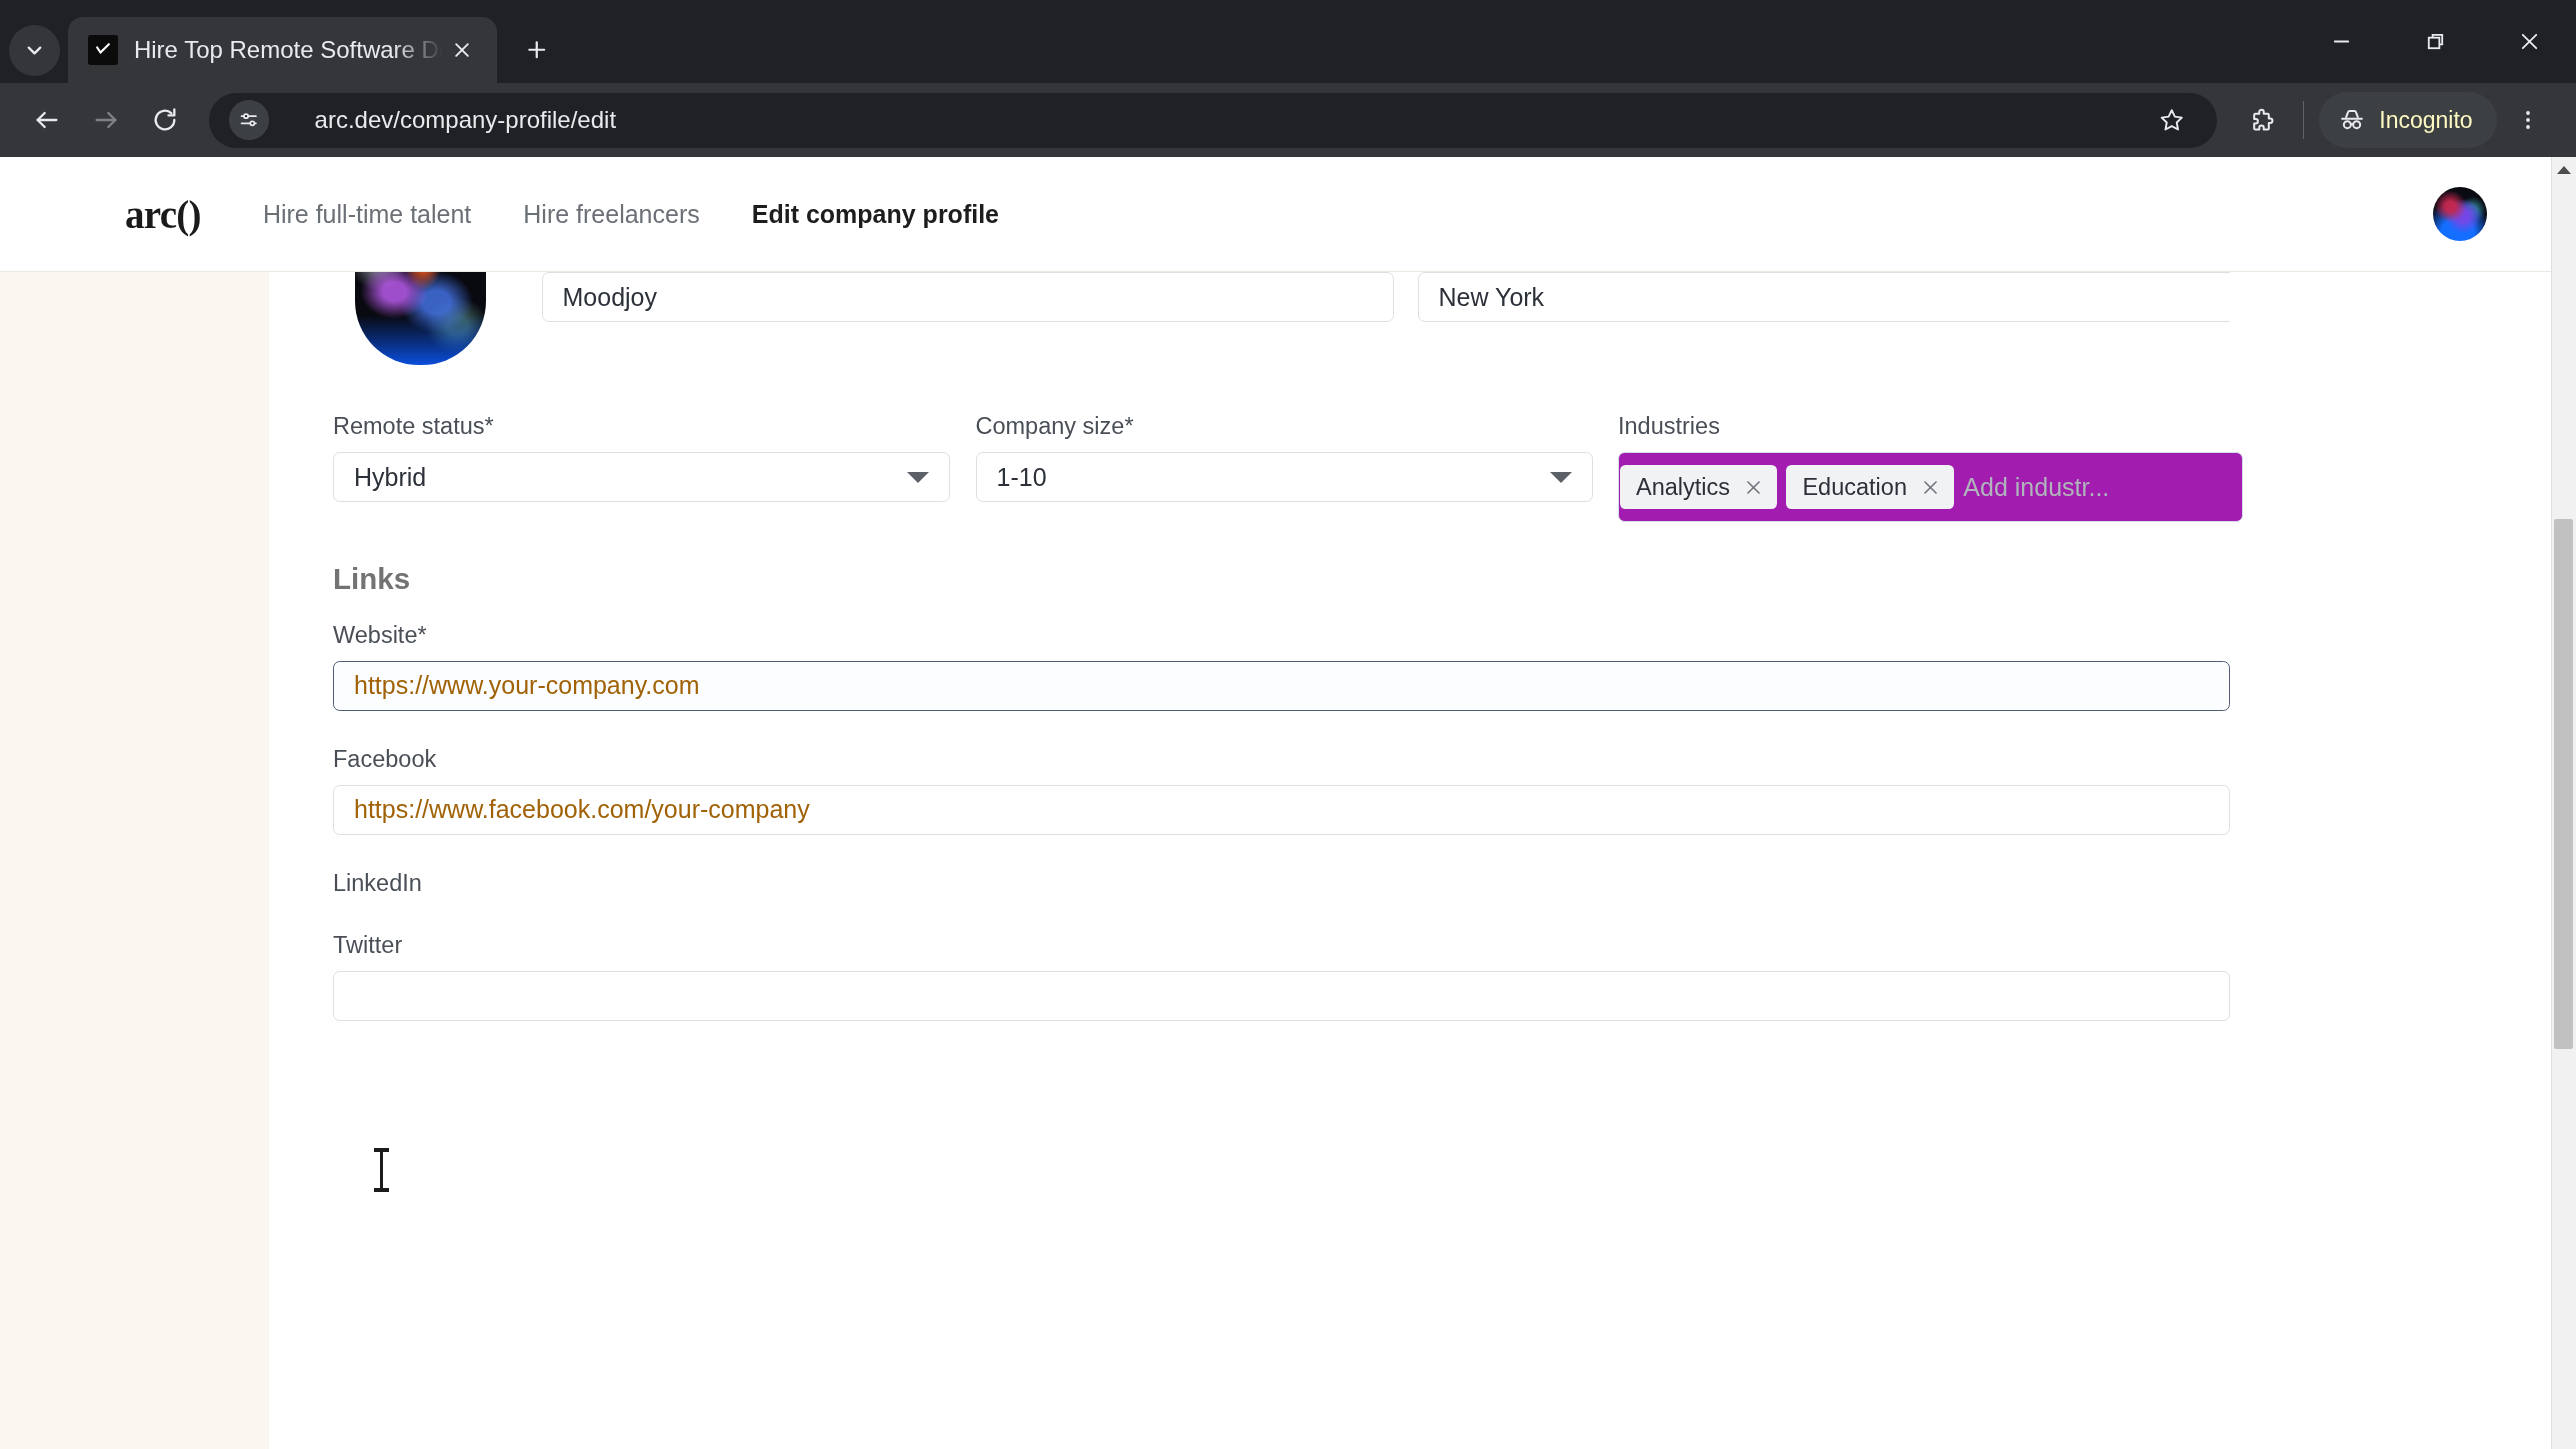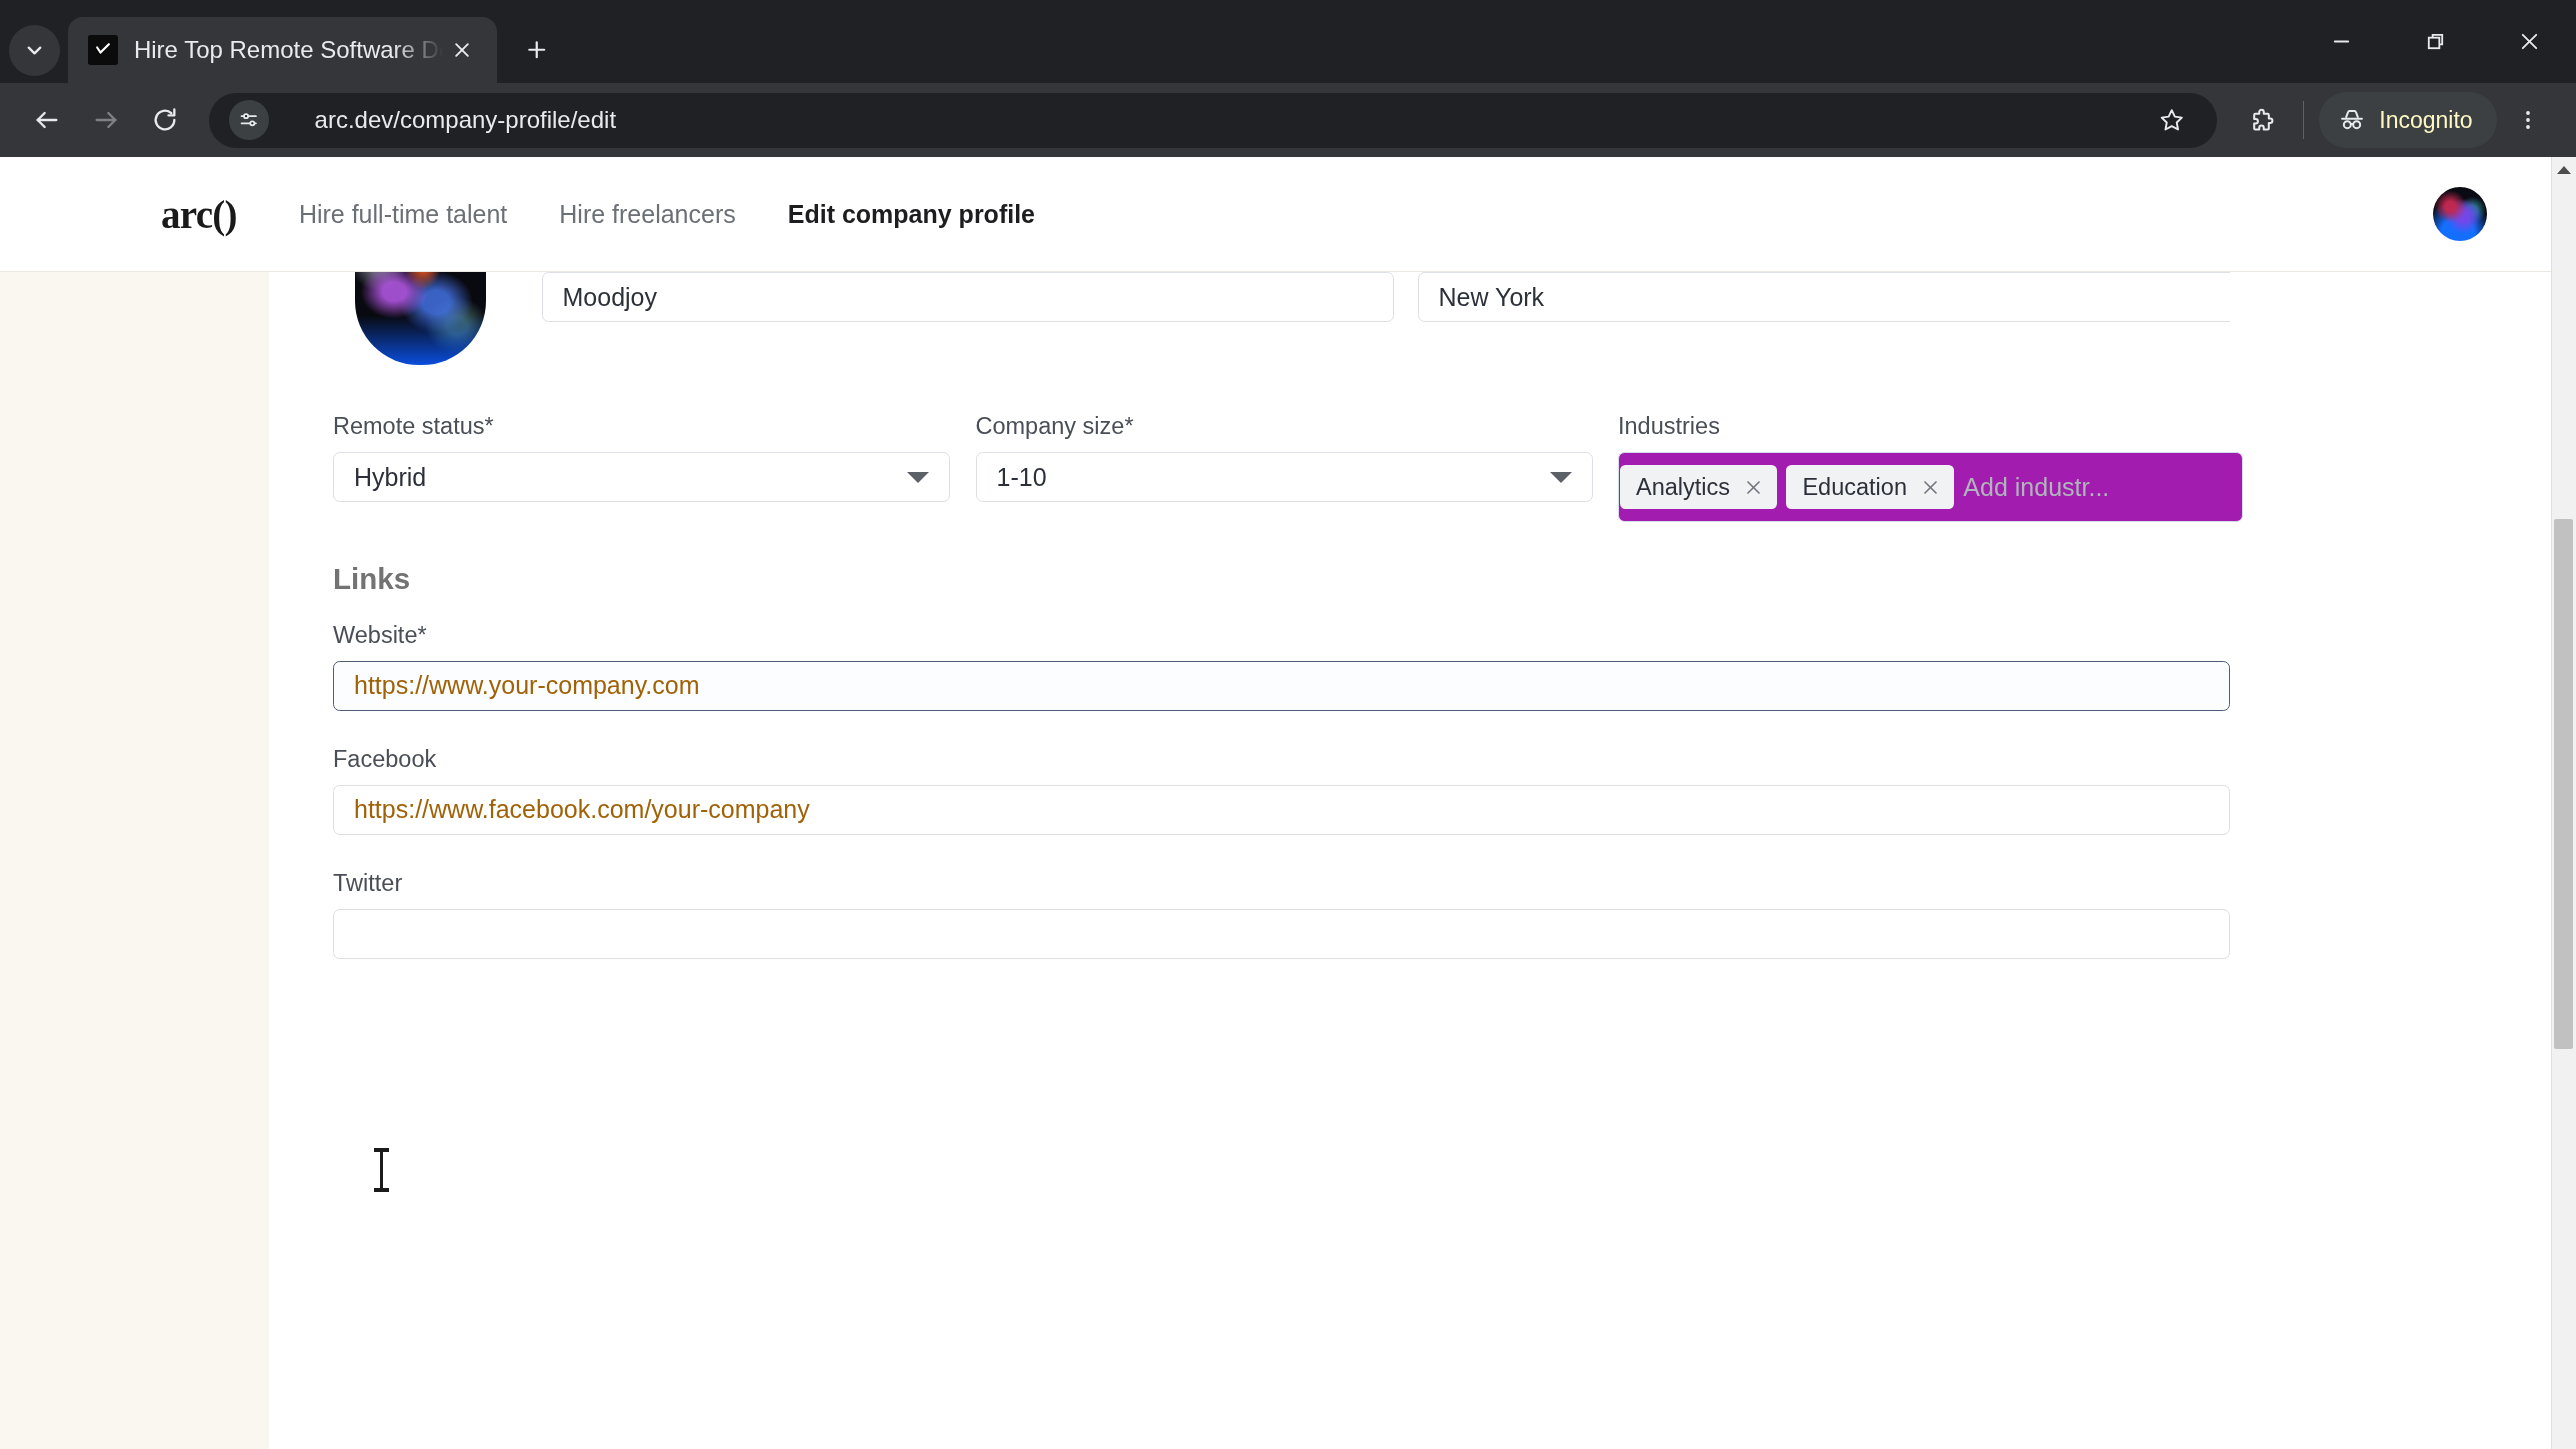--- a/index.html
+++ b/index.html
@@ -121,21 +121,20 @@
   .site-header {
     height: 115px; background: #ffffff;
     display: flex; align-items: center; padding: 0 64px 0 125px;
     border-bottom: 0.7px solid #ece9e3;
     position: relative;
   }
   .brand {
     font-family: "Liberation Serif", serif;
     font-size: 39px; font-weight: 700; color: #1a1a1a; letter-spacing: -0.7px;
     flex: 0 0 auto;
-    margin-left: 36px;
   }
   .nav-links { display: flex; align-items: center; margin-left: 62px; }
   .nav-link {
     font-size: 25px; color: #6b6f76; margin-right: 52px; white-space: nowrap;
   }
   .nav-link.active { color: #1d1d1f; font-weight: 600; }
   .avatar {
     width: 54px; height: 54px; border-radius: 27px; margin-left: auto;
     background:
       radial-gradient(circle at 32% 36%, rgba(200,40,80,.95) 0 10%, transparent 32%),
@@ -459,20 +458,21 @@
           </div>
 
           <div class="stack-field">
             <label class="field-label">Facebook</label>
             <div class="control">
               <span class="ph">https://www.facebook.com/your-company</span>
             </div>
           </div>
 
           <div class="stack-field">
+            <label class="field-label">LinkedIn</label>
           </div>
 
           <div class="stack-field">
             <label class="field-label">Twitter</label>
             <div class="control"></div>
           </div>
 
         </div>
       </div>
 

